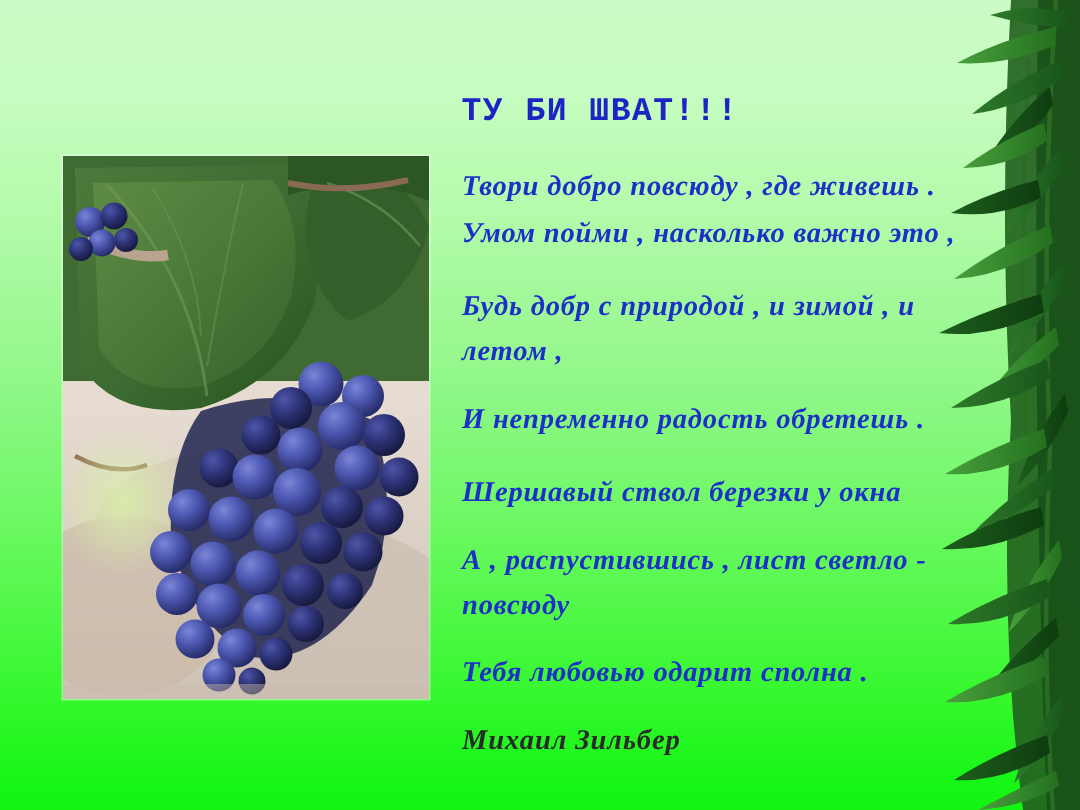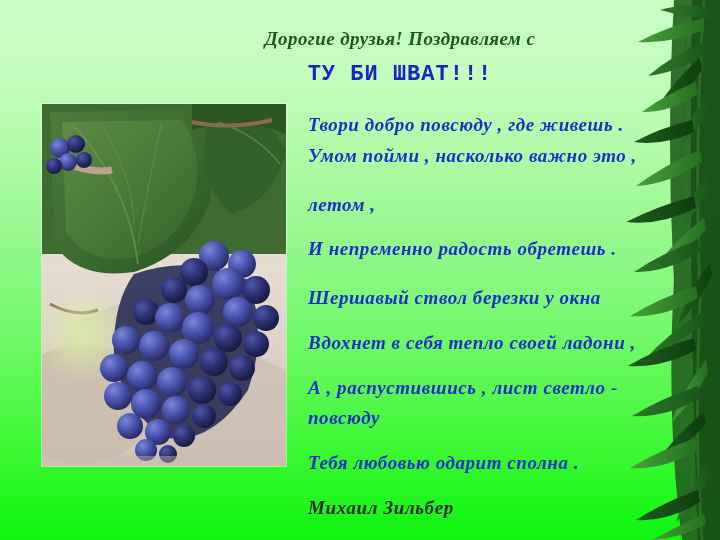--- a/index.html
+++ b/index.html
@@ -186,38 +186,37 @@
         <circle cx="142" cy="332" r="11" fill="url(#berryDark)"></circle>
 
         <circle cx="104" cy="346" r="11" fill="url(#berry)"></circle>
         <circle cx="126" cy="350" r="9" fill="url(#berryDark)"></circle>
       </g>
 
       <rect x="0" y="352" width="244" height="10" fill="#c9bdb0" opacity=".45"></rect>
     </svg>
   </div>
 
-  <div class="head1">Дорогие друзья! Поздравляем с</div>
   <div class="head2">ТУ БИ ШВАТ!!!</div>
 
   <div class="poem">
 
     <div class="stanza">
       <div class="line">Твори добро повсюду ,  где   живешь .</div>
       <div class="line">Умом пойми ,  насколько важно это ,</div>
     </div>
 
     <div class="stanza">
+      <div class="line">Будь добр с природой ,  и зимой ,  и</div>
       <div class="line">летом ,</div>
       <div class="line" style="margin-top:14px">И непременно радость обретешь .</div>
     </div>
 
     <div class="stanza">
       <div class="line" style="margin-bottom:14px">Шершавый ствол березки у окна</div>
-      <div class="line" style="margin-bottom:14px">Вдохнет в себя тепло своей ладони ,</div>
       <div class="line">А ,  распустившись ,  лист светло -</div>
       <div class="line" style="margin-bottom:14px">повсюду</div>
       <div class="line">Тебя любовью одарит сполна .</div>
     </div>
 
     <div class="author">Михаил Зильбер</div>
   </div>
 
   <div class="bamboo">
     <svg viewBox="0 0 112 540" preserveAspectRatio="none">

